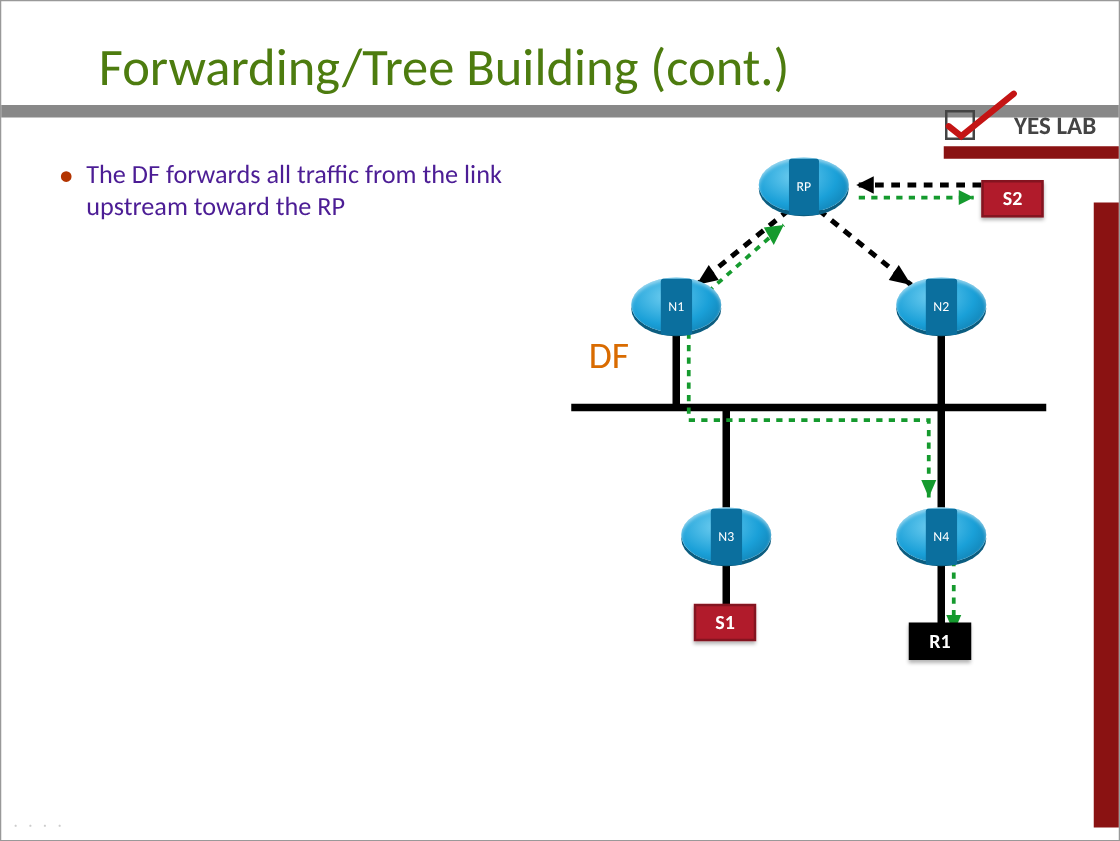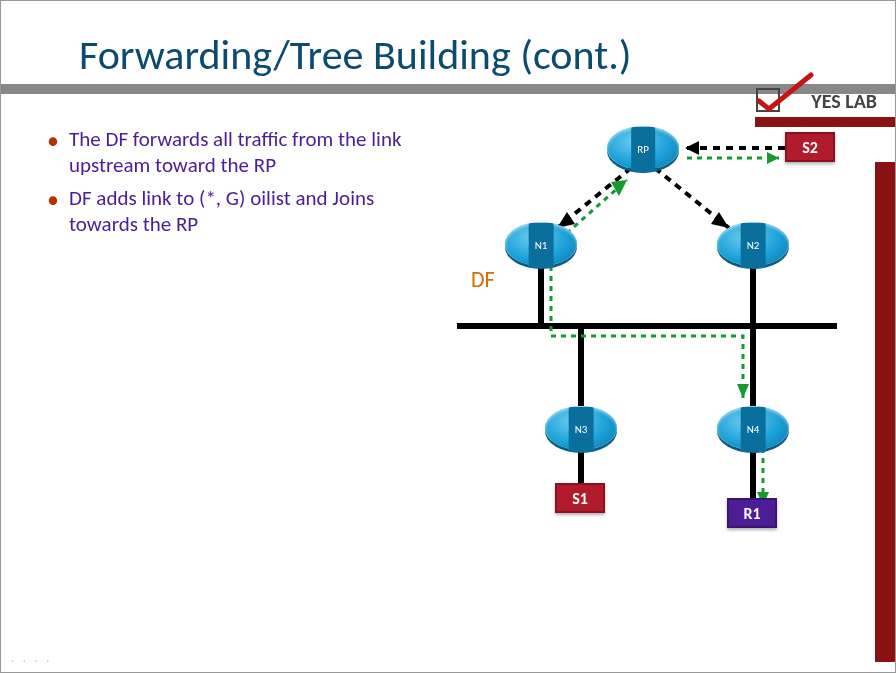--- a/index.html
+++ b/index.html
@@ -1,33 +1,33 @@
 <!DOCTYPE html>
 <html><head>
 <meta charset="utf-8">
 <style>
   html,body{margin:0;padding:0;width:896px;height:673px;font-family:Calibri,Arial,sans-serif;background:#fff;overflow:hidden}
   .slide{position:relative;width:896px;height:673px;border:1px solid #999;box-sizing:border-box}
-  .title{font-size:42px;color:#0c4a6e;margin:28px 0 4px 78px;font-weight:400}
+  .title{font-size:42px;color:#4d7c0f;margin:28px 0 4px 78px;font-weight:400}
   .hr-wide{height:10px;background:#888;width:100%}
   .hr-red{position:absolute;right:0;top:116px;height:10px;width:140px;background:#8a1212}
   .brand{position:absolute;right:18px;top:70px;font-weight:700;font-size:20px;color:#444;display:flex;align-items:flex-end;gap:0}
   .brand svg{width:60px;height:42px;margin-right:-4px}
   .content{display:flex;padding:32px 30px 0 46px}
   ul.bullets{list-style:none;padding:0;margin:0;width:380px;font-size:21px;color:#4c1d95;line-height:1.25}
   ul.bullets li{position:relative;padding-left:22px;margin-bottom:6px}
   ul.bullets li::before{content:"•";position:absolute;left:0;top:0;color:#b33400;font-size:24px}
   .diagram{position:relative;width:430px;height:420px}
   .router{position:absolute;width:72px;height:44px;border-radius:50%;background:radial-gradient(ellipse at 40% 35%,#6ecdf0 0%,#1aa0d8 55%,#0b6f9e 100%);box-shadow:0 3px 0 #0b5d80, inset 0 2px 3px rgba(255,255,255,.5);display:flex;align-items:flex-end;justify-content:center}
   .router .lbl{position:absolute;bottom:-2px;left:50%;transform:translateX(-50%);background:#0b6f9e;color:#fff;font-size:11px;padding:16px 6px;border-radius:2px}
   .router .arrows{position:absolute;top:6px;left:50%;transform:translateX(-50%);font-size:18px;color:#fff;letter-spacing:-4px;text-shadow:0 1px 1px rgba(0,0,0,.3)}
   .node-box{position:absolute;width:50px;height:30px;display:flex;align-items:center;justify-content:center;color:#fff;font-size:16px;font-weight:700;box-shadow:inset 0 0 0 2px rgba(0,0,0,.25),0 2px 3px rgba(0,0,0,.3)}
   .red{background:#b11b2b}
-  .green{background:#4c1d95}
-  .df-label{position:absolute;color:#d96b00;font-size:22px;font-weight:400}
+  .green{background:#000000}
+  .df-label{position:absolute;color:#d96b00;font-size:30px;font-weight:400}
   .thick{stroke:#000;stroke-width:6;fill:none}
   .dash-black{stroke:#000;stroke-width:4;fill:none;stroke-dasharray:7 6}
   .dash-green{stroke:#159a2e;stroke-width:3;fill:none;stroke-dasharray:5 5}
   .ah-black{fill:#000}
   .ah-green{fill:#159a2e}
   .red-bar{position:absolute;right:0;bottom:10px;width:20px;height:500px;background:#8a1212}
   .footer{position:absolute;left:10px;bottom:4px;color:#ccc;font-size:12px;letter-spacing:3px}
 </style>
 </head>
 <body>
@@ -44,21 +44,20 @@
     <span>YES LAB</span>
   </div>
 
   <div class="hr-wide"></div>
   <div class="hr-red"></div>
 
   <div class="content">
 
     <ul class="bullets">
       <li>The DF forwards all traffic from the link upstream toward the RP</li>
-      <li>DF adds link to (*, G) oilist and Joins towards the RP</li>
     </ul>
 
     <div class="diagram">
       <svg width="430" height="420" style="position:absolute;top:0;left:0">
 
         <line class="thick" x1="114" y1="140" x2="114" y2="200"></line>
         <line class="thick" x1="326" y1="140" x2="326" y2="200"></line>
         <line class="thick" x1="30" y1="200" x2="410" y2="200"></line>
         <line class="thick" x1="154" y1="200" x2="154" y2="280"></line>
         <line class="thick" x1="326" y1="200" x2="326" y2="280"></line>
@@ -97,21 +96,21 @@
         </div>
       <div class="router" style="left:118px;top:280px">
           <span class="arrows">✕</span>
           <span class="lbl">N3</span>
         </div>
       <div class="router" style="left:290px;top:280px">
           <span class="arrows">✕</span>
           <span class="lbl">N4</span>
         </div>
 
-      <div class="node-box red" style="left:358px;top:6px">
+      <div class="node-box red" style="left:358px;top:18px">
           <span>S2</span>
         </div>
       <div class="node-box red" style="left:128px;top:357px">
           <span>S1</span>
         </div>
       <div class="node-box green" style="left:300px;top:372px">
           <span>R1</span>
         </div>
 
       <div class="df-label" style="left:44px;top:140px">DF</div>

